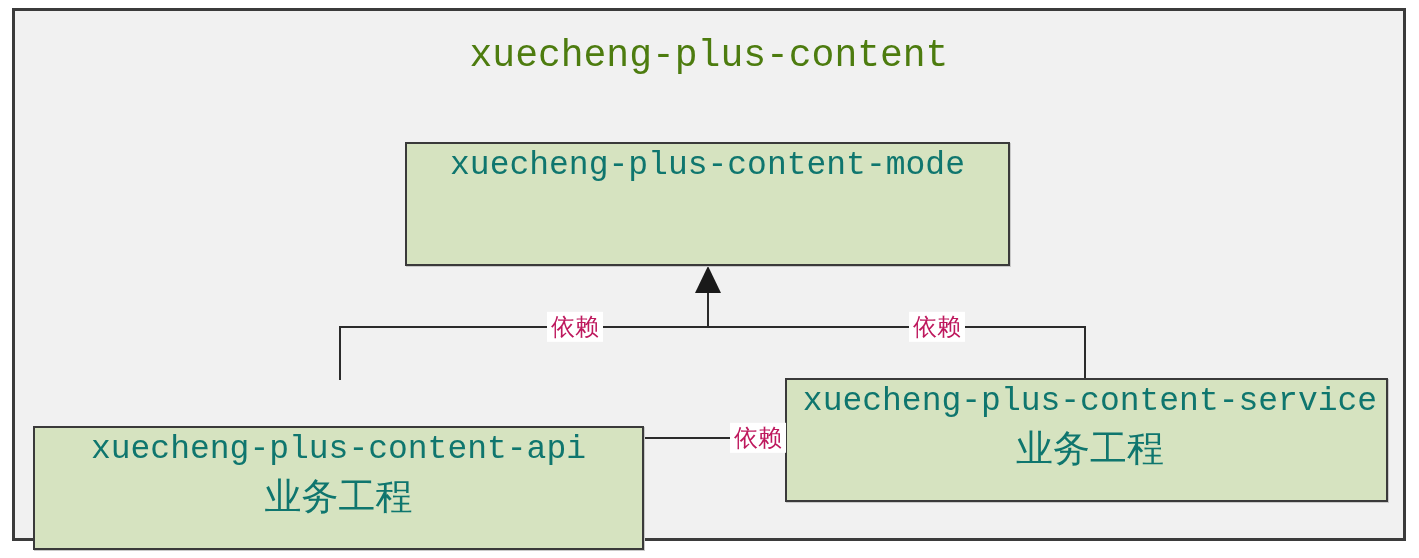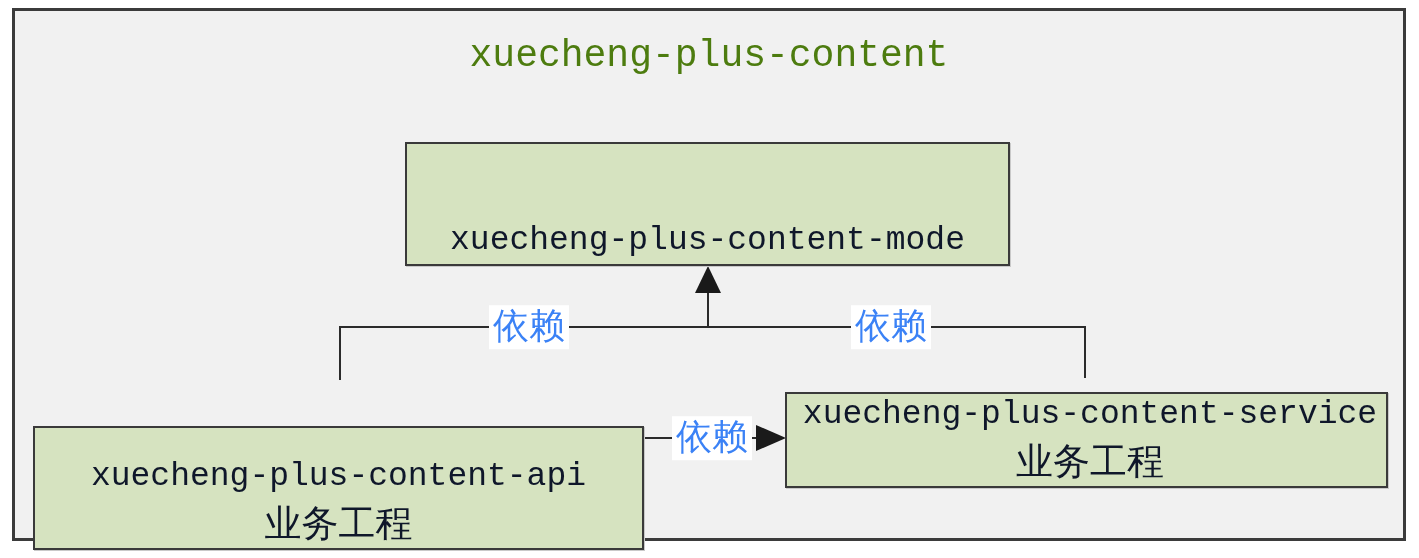--- a/index.html
+++ b/index.html
@@ -38,56 +38,57 @@
   }
   .node {
     position: absolute;
     box-sizing: border-box;
     background: #d6e3c0;
     border: 2px solid #3a3a3a;
     box-shadow: 1px 1px 0 #c9c9c9;
     display: flex;
     flex-direction: column;
     align-items: center;
-    justify-content: flex-end;
-    color: #0f172a;
+    justify-content: flex-start;
+    color: #0f766e;
     text-align: center;
   }
   .node .latin {
     font-size: 33px;
     line-height: 1.35;
     white-space: nowrap;
   }
   .node .cjk {
     font-family: "Liberation Serif", "DejaVu Serif", serif;
     font-size: 37px;
     line-height: 1.3;
     white-space: nowrap;
   }
   #node-mode    { left: 405px; top: 142px; width: 605px; height: 124px; }
   #node-api     { left: 33px;  top: 380px; width: 611px; height: 124px; margin-top: 46px; }
-  #node-service { left: 785px; top: 392px; width: 603px; height: 96px; padding-left: 7px; }
+  #node-service { left: 785px; top: 378px; width: 603px; height: 124px; padding-left: 7px; }
 
   #connectors {
     position: absolute;
     left: 0; top: 0;
     width: 1419px;
     height: 558px;
     pointer-events: none;
   }
   .edge-label {
     position: absolute;
     transform: translate(-50%, -50%);
     background: #ffffff;
-    color: #3b82f6;
+    color: #be185d;
     font-family: "Liberation Serif", "DejaVu Serif", serif;
-    font-size: 36px;
+    font-size: 24px;
     line-height: 1.1;
     padding: 2px 4px;
     white-space: nowrap;
+    margin-left: 46px;
   }
   #edge-label-api-mode     { left: 529px; top: 327px; }
   #edge-label-service-mode { left: 891px; top: 327px; }
   #edge-label-api-service  { left: 712px; top: 438px; }
 </style>
 </head>
 <body>
 
 <div id="canvas">
 

